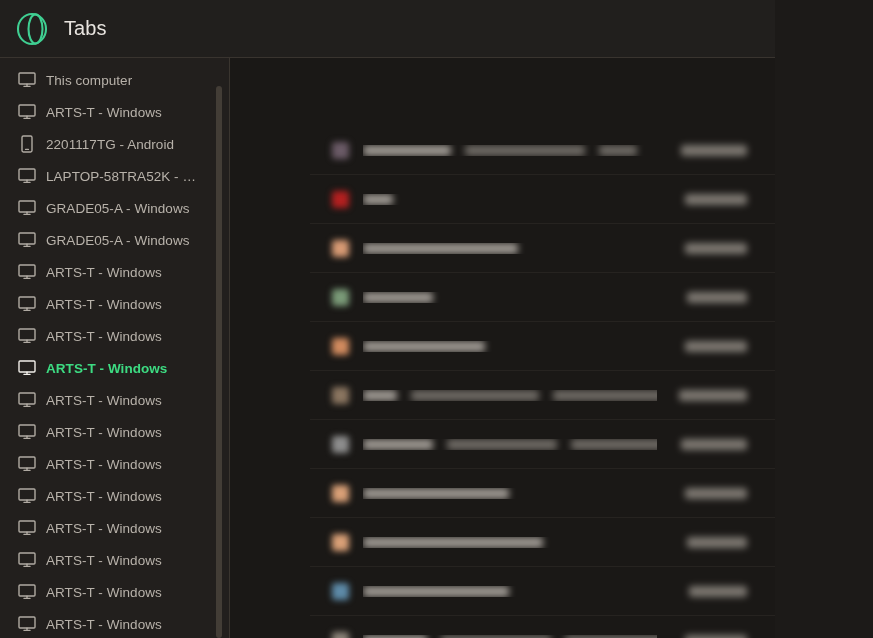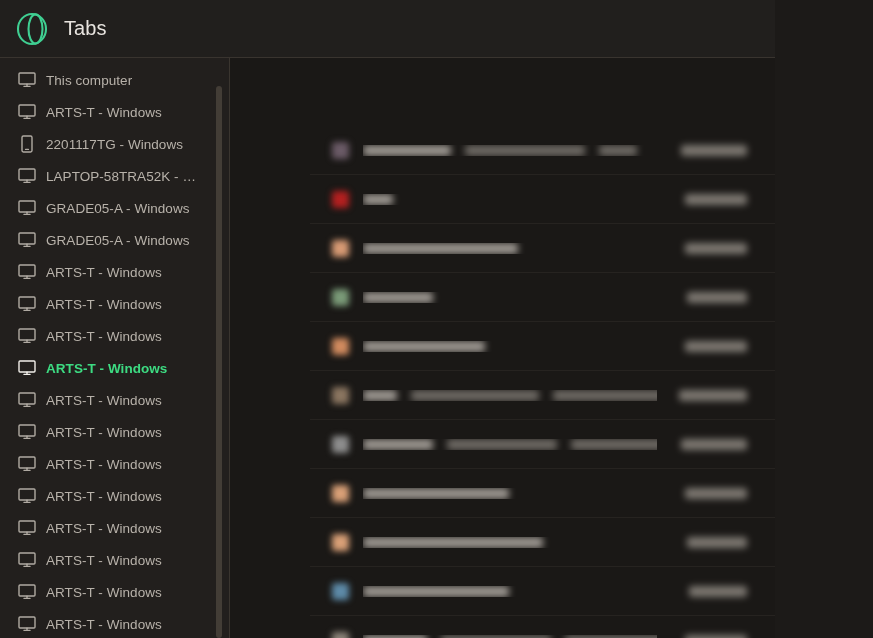--- a/index.html
+++ b/index.html
@@ -229,21 +229,21 @@
             </span>
             <span class="sb-label">ARTS-T - Windows</span>
           </div>
           <div class="sb-item">
             <span class="sb-icon">
               <svg width="12" height="18" viewBox="0 0 12 18" fill="none" stroke="#b0aaa2" stroke-width="1.4">
                 <rect x="1" y="1" width="10" height="16" rx="1.4"></rect>
                 <path class="fillpart" d="M4.6 14.4h2.8" stroke-linecap="round"></path>
               </svg>
             </span>
-            <span class="sb-label">2201117TG - Windows</span>
+            <span class="sb-label">2201117TG - Android</span>
           </div>
           <div class="sb-item">
             <span class="sb-icon">
               <svg width="18" height="16" viewBox="0 0 18 16" fill="none" stroke="#b0aaa2" stroke-width="1.4">
                 <rect x="1" y="1" width="16" height="11" rx="1"></rect>
                 <path class="fillpart" d="M6 14.4h6" stroke-linecap="round"></path>
                 <path class="fillpart" d="M9 12.2v2.2" stroke-linecap="round"></path>
               </svg>
             </span>
             <span class="sb-label">LAPTOP-58TRA52K - Wi...</span>

